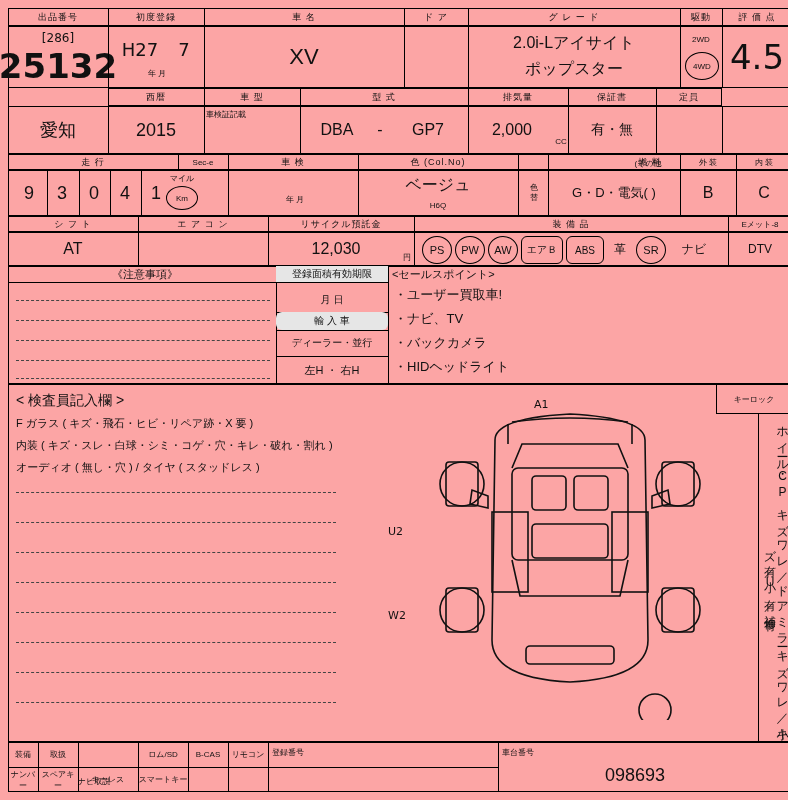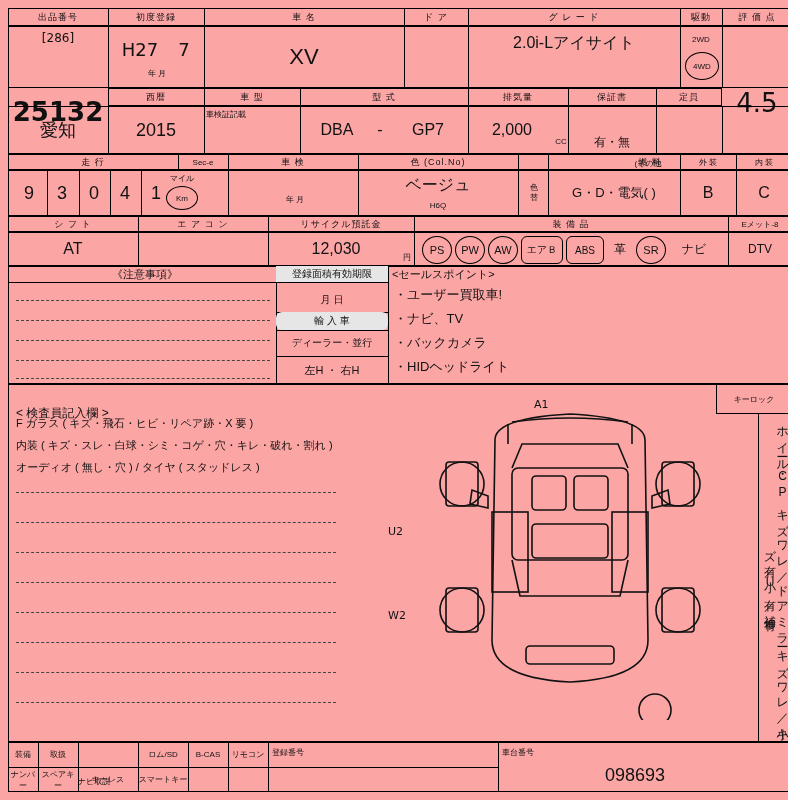--- a/index.html
+++ b/index.html
@@ -8,25 +8,25 @@
   .bx{position:absolute;box-sizing:border-box;border:1px solid #000;}
   .lbl{position:absolute;box-sizing:border-box;display:flex;align-items:center;justify-content:center;
        font-size:9px;letter-spacing:1px;color:#111;text-align:center;}
   .val{position:absolute;box-sizing:border-box;display:flex;align-items:center;justify-content:center;
        text-align:center;color:#111;}
   .tiny{font-size:8px;letter-spacing:0px;}
   .t10{font-size:10px;}
   .t11{font-size:11px;}
   .t12{font-size:12px;}
   .t13{font-size:13px;}
-  .t14{font-size:12px;margin-top:12px;}
+  .t14{font-size:14px;}
   .t16{font-size:16px;}
   .t18{font-size:18px;}
   .t22{font-size:22px;}
-  .t26{font-size:26px;margin-top:46px;}
+  .t26{font-size:34px;}
   .bold{font-weight:bold;}
   .vtext{writing-mode:vertical-rl;text-orientation:upright;letter-spacing:2px;}
   .circle{border-radius:50%;border:1.5px solid #000;display:flex;align-items:center;justify-content:center;}
   .rr{border-radius:6px;border:1.5px solid #000;display:flex;align-items:center;justify-content:center;}
   .dashline{position:absolute;border-top:1px dashed #444;}
   .hand{font-family:"DejaVu Sans",sans-serif;}
   .note{position:absolute;font-size:11px;color:#111;}
   svg{display:block;}
 </style>
 </head>
@@ -61,20 +61,21 @@
   <div class="val hand t18" style="left:112px;top:34px;width:56px;height:30px;">H27</div>
   <div class="val hand t18" style="left:166px;top:34px;width:36px;height:30px;">7</div>
   <div class="val tiny" style="left:112px;top:66px;width:90px;height:14px;">年 月</div>
   <div class="bx" style="left:204px;top:26px;width:0;height:62px;border-width:0 0 0 1px;"></div>
 
   <div class="val t22" style="left:204px;top:26px;width:200px;height:62px;">XV</div>
   <div class="bx" style="left:404px;top:26px;width:0;height:62px;border-width:0 0 0 1px;"></div>
   <div class="bx" style="left:468px;top:26px;width:0;height:62px;border-width:0 0 0 1px;"></div>
 
   <div class="val t16" style="left:468px;top:30px;width:212px;height:26px;">2.0i-Lアイサイト</div>
+  <div class="val t16" style="left:468px;top:56px;width:212px;height:26px;">ポップスター</div>
   <div class="bx" style="left:680px;top:26px;width:0;height:62px;border-width:0 0 0 1px;"></div>
 
   <div class="val tiny" style="left:684px;top:30px;width:34px;height:18px;">2WD</div>
   <div class="circle tiny" style="position:absolute;left:685px;top:52px;width:32px;height:26px;">4WD</div>
   <div class="bx" style="left:722px;top:26px;width:0;height:62px;border-width:0 0 0 1px;"></div>
   <div class="val hand t26" style="left:722px;top:26px;width:70px;height:62px;">4.5</div>
 
   <div class="bx" style="left:108px;top:88px;width:614px;height:18px;"></div>
   <div class="lbl" style="left:108px;top:88px;width:96px;height:18px;">西暦</div>
   <div class="bx" style="left:204px;top:88px;width:0;height:18px;border-width:0 0 0 1px;"></div>

